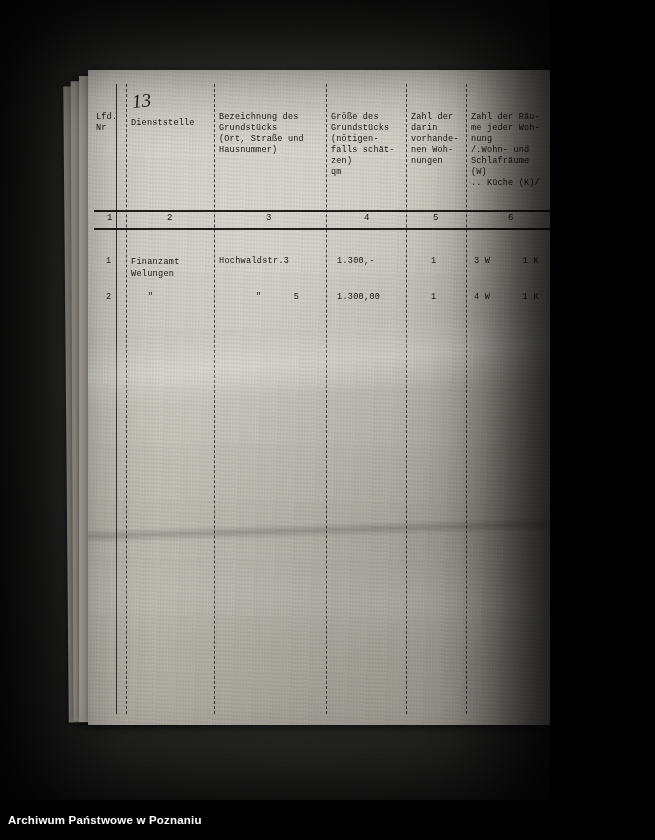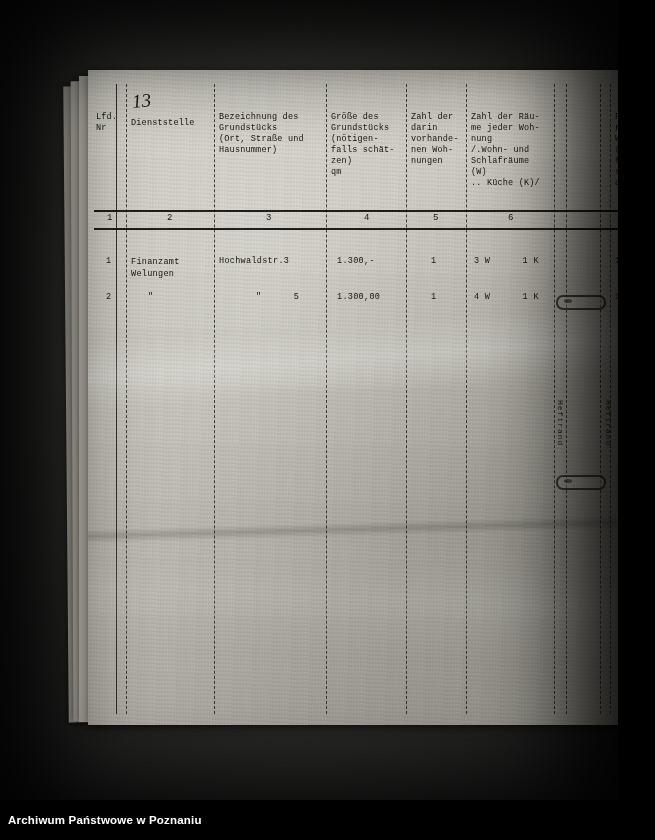--- a/index.html
+++ b/index.html
@@ -9,21 +9,21 @@
   }
   body {
     width: 655px;
     height: 840px;
     overflow: hidden;
     font-family: "Liberation Mono", monospace;
   }
 
   #scan {
     position: relative;
-    width: 618px;
+    width: 550px;
     height: 840px;
     background: #ffffff;
     overflow: hidden;
   }
 
   
   .plate {
     position: absolute;
     left: 0; top: 0;
     width: 655px; height: 840px;

